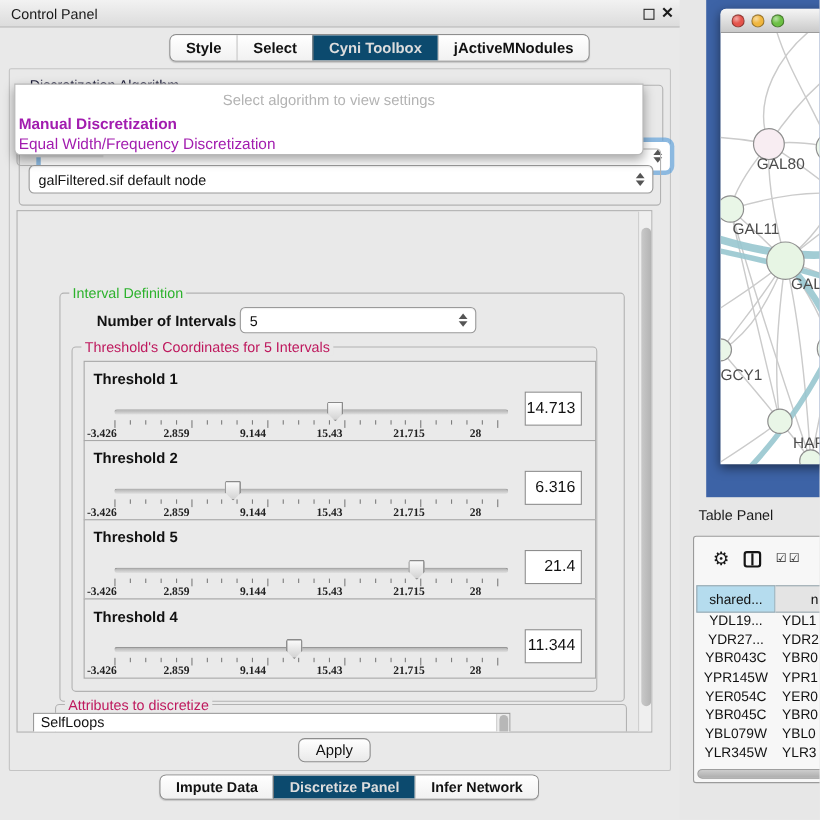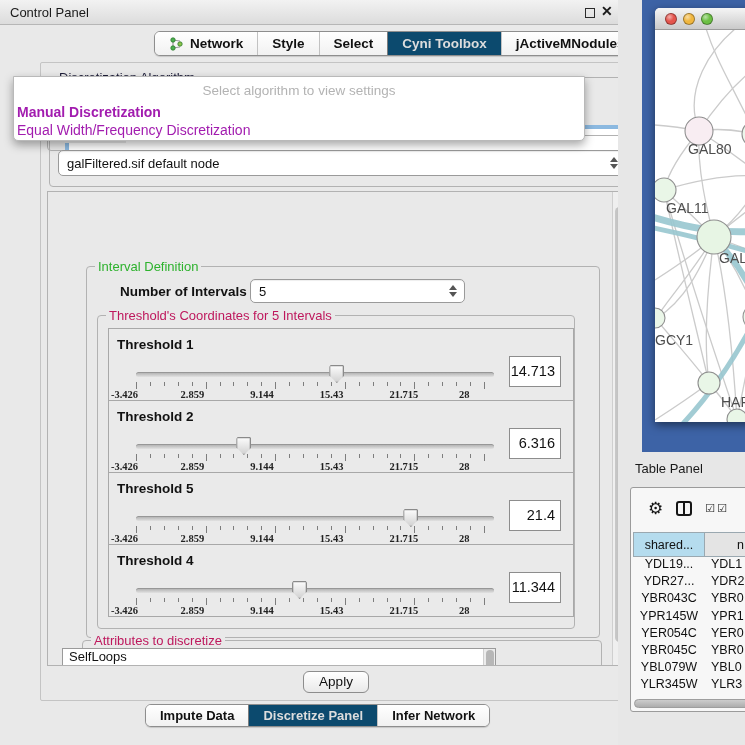--- a/index.html
+++ b/index.html
@@ -22,21 +22,21 @@
     background:linear-gradient(#ffffff,#f1f1f1); white-space:nowrap; }
   .seg + .seg { border-left:1px solid #c2c2c2; }
   .seg.active { background:#0c4a6e; color:#dddddd; border-left-color:#7c7c7c; }
   #topTabs { top:31px; left:50%; transform:translateX(-155px); }
   #bottomTabs { top:704px; left:145px; height:23px; }
   #bottomTabs .seg { font-size:13px; }
   .net-ic { width:15px; height:14px; margin-right:6px; }
 
   
   #panel { position:absolute; left:8px; top:62px; width:602px; height:639px;
-    background:#e9e9e9; border:1px solid #c4c4c4; border-radius:2px;margin-left:32px; }
+    background:#e9e9e9; border:1px solid #c4c4c4; border-radius:2px; }
 
   .group { position:absolute; border:1px solid #b2b2b2; border-radius:4px; }
   .gtitle { position:absolute; top:-8px; left:8px; background:#e9e9e9; padding:0 3px; font-size:13px; white-space:nowrap; }
   .t-green { color:#2db22d; }
   .t-blue  { color:#be185d; }
   .t-dark  { color:#1c1c38; }
 
   
   .combo { position:absolute; background:#fff; border:1px solid #9a9a9a; border-radius:5px;
     font-size:13px; color:#111; display:flex; align-items:center; padding-left:8px;
@@ -124,29 +124,20 @@
 <div id="root">
 
   <div id="cp">
     <div id="cp-titlebar">
       <span id="cp-title">Control Panel</span>
       <div id="float-ic"></div>
       <span id="close-ic">✕</span>
     </div>
 
     <div id="topTabs" class="segbar">
-        <div class="seg">
-          <svg viewBox="0 0 15 14" class="net-ic">
-            <path d="M4,3 L11,4 M4,3 L4,11 M4,11 L11,10" stroke="#9a9a9a" stroke-width="1.2" fill="none"></path>
-            <circle cx="4" cy="3" r="2.2" fill="#4caf50" stroke="#2c7a2c" stroke-width="0.8"></circle>
-            <circle cx="4" cy="11" r="2.2" fill="#4caf50" stroke="#2c7a2c" stroke-width="0.8"></circle>
-            <circle cx="11" cy="7" r="2.2" fill="#8bc34a" stroke="#2c7a2c" stroke-width="0.8"></circle>
-          </svg>
-          <span>Network</span>
-        </div>
         <div class="seg">
           <span>Style</span>
         </div>
         <div class="seg">
           <span>Select</span>
         </div>
         <div class="seg active">
           <span>Cyni Toolbox</span>
         </div>
         <div class="seg">

